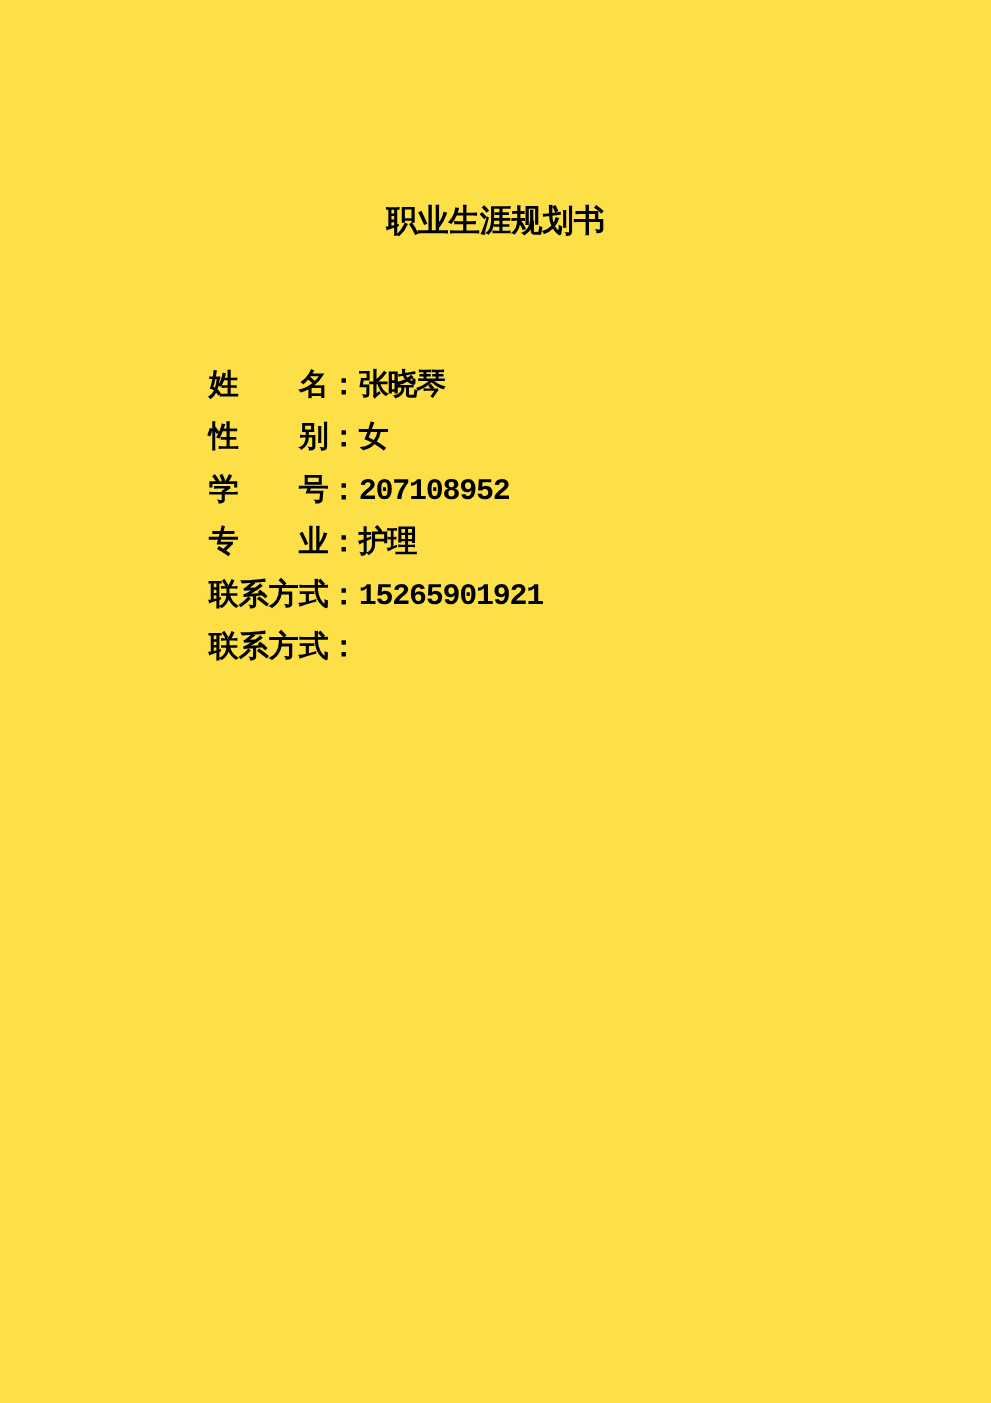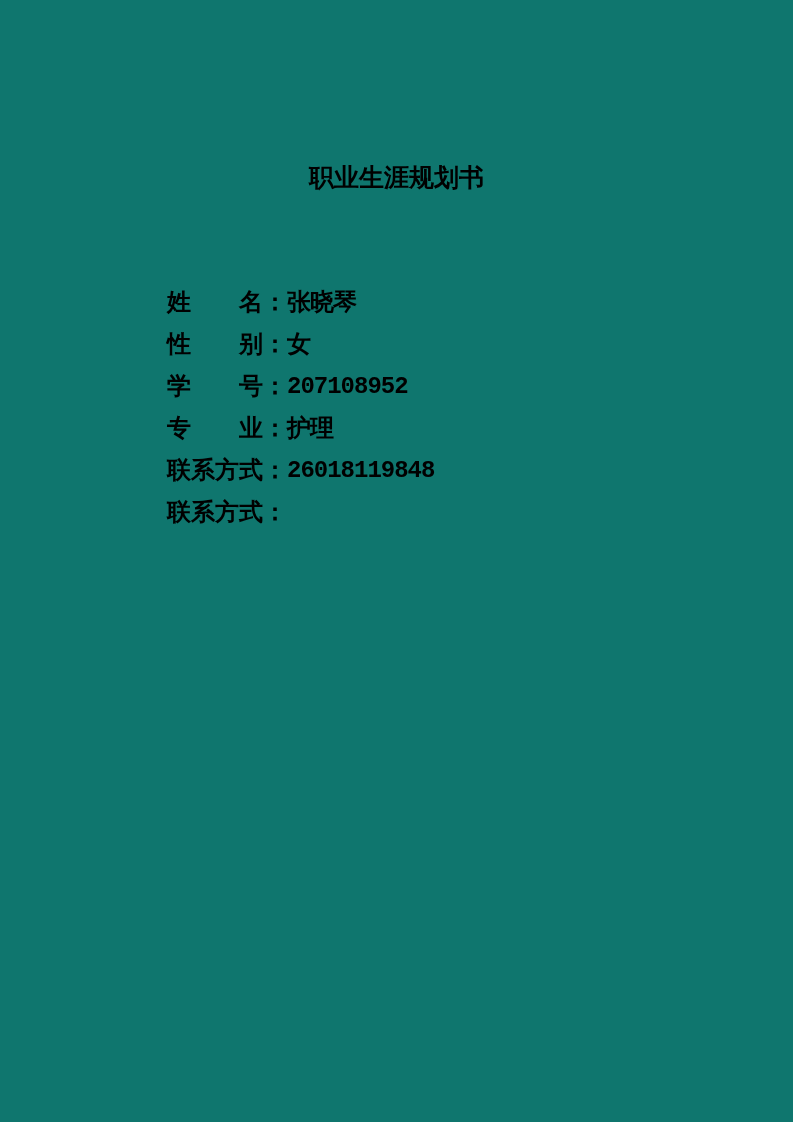--- a/index.html
+++ b/index.html
@@ -4,21 +4,21 @@
 <style>
   html, body {
     margin: 0;
     padding: 0;
     background: #ffffff;
   }
   .doc-page {
     position: relative;
     width: 793px;
     height: 1122px;
-    background: #0f766e;
+    background: #fde047;
     color: #000000;
     font-family: "Liberation Serif", "DejaVu Serif", serif;
     overflow: hidden;
   }
   .doc-title {
     position: absolute;
     top: 164px;
     left: 0;
     width: 100%;
     margin: 0;
@@ -28,21 +28,21 @@
     font-weight: bold;
     letter-spacing: 0;
   }
   .fields {
     position: absolute;
     left: 167px;
     top: 281px;
   }
   .field-row {
     display: flex;
-    align-items: center;
+    align-items: flex-end;
     height: 42px;
     font-size: 24px;
     font-weight: bold;
     white-space: nowrap;
   }
   .field-label {
     display: inline-block;
     width: 96px;
     text-align: justify;
     text-align-last: justify;
@@ -85,21 +85,21 @@
 
     <div class="field-row">
       <span class="field-label">专业</span>
         <span class="field-colon">：</span>
         <span class="field-value">护理</span>
     </div>
 
     <div class="field-row">
       <span class="field-label">联系方式</span>
         <span class="field-colon">：</span>
-        <span class="field-value">26018119848</span>
+        <span class="field-value">15265901921</span>
     </div>
 
     <div class="field-row">
       <span class="field-label">联系方式</span>
         <span class="field-colon">：</span>
     </div>
 
   </div>
 </div>
 

